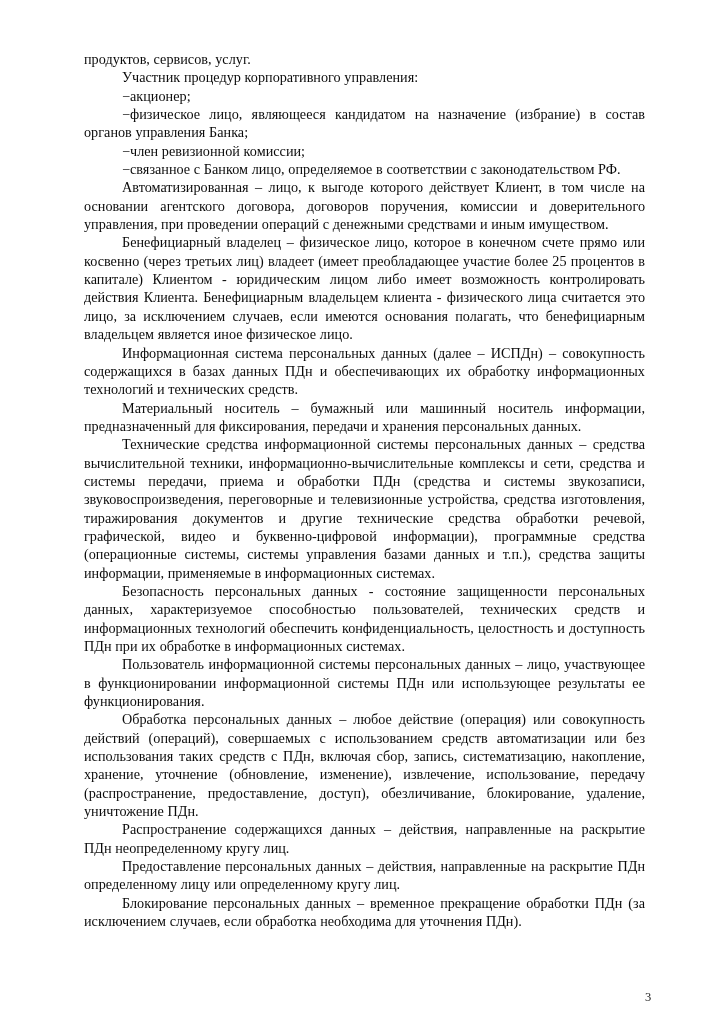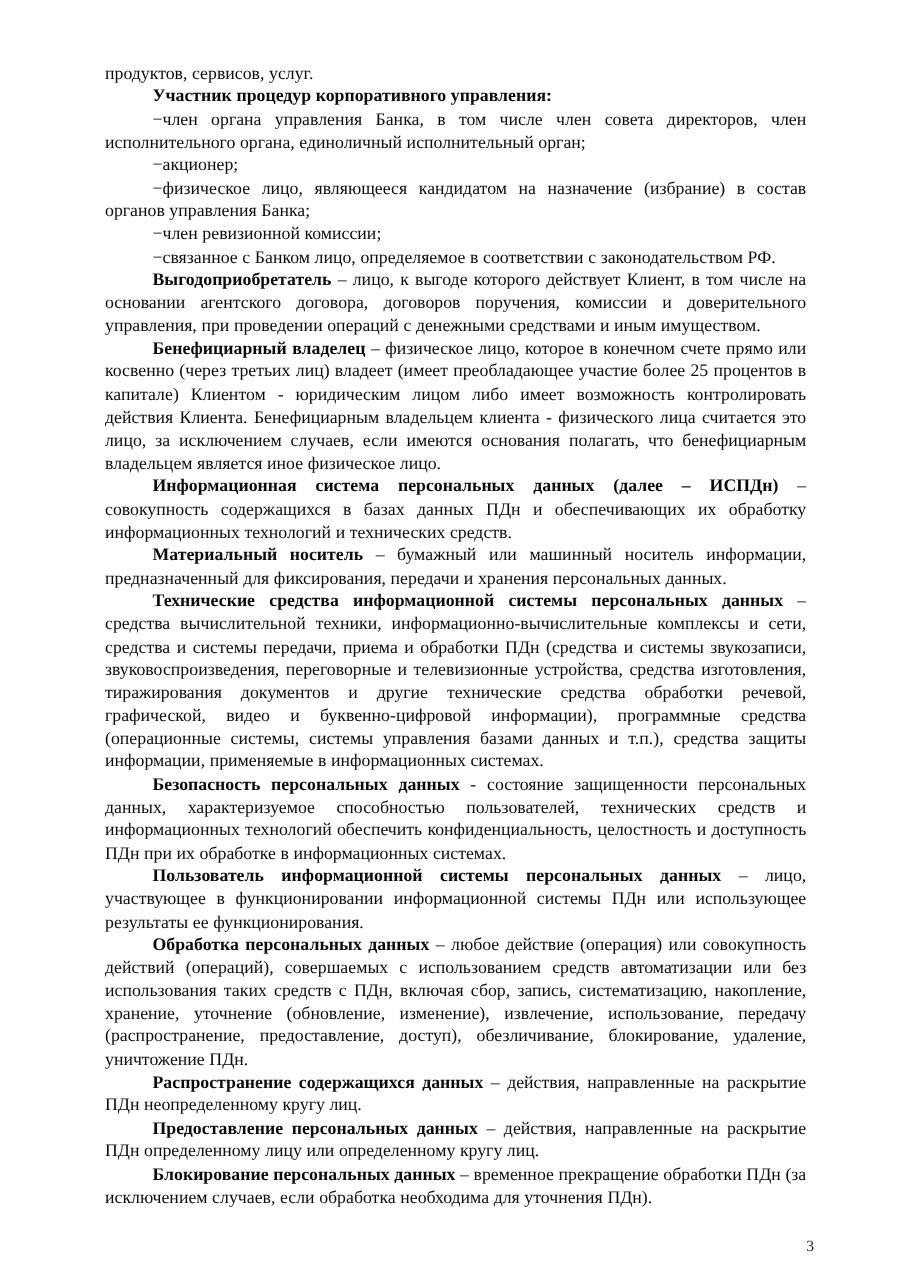--- a/index.html
+++ b/index.html
@@ -42,21 +42,21 @@
     word-spacing: 0.1px;
     hyphens: none;
   }
   p.para.indent {
     text-indent: 38px;
   }
   p.para.dash {
     text-indent: 38px;
   }
   b.term {
-    font-weight: bold;
+    font-weight: normal;
   }
   .pagenum {
     position: absolute;
     left: 645px;
     top: 967px;
     width: 20px;
     text-align: left;
     font-size: 12.5px;
     line-height: 14px;
     font-family: "Liberation Serif", "DejaVu Serif", serif;
@@ -65,26 +65,25 @@
 </style>
 </head>
 <body>
 
 <div class="page">
 
   <div class="content">
 
   <p class="para"><span>продуктов, сервисов, услуг.</span></p>
       <p class="para indent"><b class="term">Участник процедур корпоративного управления:</b><span></span></p>
-      <p class="para indent dash"><span>−член органа управления Банка, в том числе член совета директоров, член исполнительного органа, единоличный исполнительный орган;</span></p>
       <p class="para indent dash"><span>−акционер;</span></p>
       <p class="para indent dash"><span>−физическое лицо, являющееся кандидатом на назначение (избрание) в состав органов управления Банка;</span></p>
       <p class="para indent dash"><span>−член ревизионной комиссии;</span></p>
       <p class="para indent dash"><span>−связанное с Банком лицо, определяемое в соответствии с законодательством РФ.</span></p>
-      <p class="para indent"><b class="term">Выгодоприобретатель</b><span> – лицо, к выгоде которого действует Клиент, в том числе на основании агентского договора, договоров поручения, комиссии и доверительного управления, при проведении операций с денежными средствами и иным имуществом.</span></p>
+      <p class="para indent"><b class="term">Автоматизированная</b><span> – лицо, к выгоде которого действует Клиент, в том числе на основании агентского договора, договоров поручения, комиссии и доверительного управления, при проведении операций с денежными средствами и иным имуществом.</span></p>
       <p class="para indent"><b class="term">Бенефициарный владелец</b><span> – физическое лицо, которое в конечном счете прямо или косвенно (через третьих лиц) владеет (имеет преобладающее участие более 25 процентов в капитале) Клиентом - юридическим лицом либо имеет возможность контролировать действия Клиента. Бенефициарным владельцем клиента - физического лица считается это лицо, за исключением случаев, если имеются основания полагать, что бенефициарным владельцем является иное физическое лицо.</span></p>
       <p class="para indent"><b class="term">Информационная система персональных данных (далее – ИСПДн)</b><span> – совокупность содержащихся в базах данных ПДн и обеспечивающих их обработку информационных технологий и технических средств.</span></p>
       <p class="para indent"><b class="term">Материальный носитель</b><span> – бумажный или машинный носитель информации, предназначенный для фиксирования, передачи и хранения персональных данных.</span></p>
       <p class="para indent"><b class="term">Технические средства информационной системы персональных данных</b><span> – средства вычислительной техники, информационно-вычислительные комплексы и сети, средства и системы передачи, приема и обработки ПДн (средства и системы звукозаписи, звуковоспроизведения, переговорные и телевизионные устройства, средства изготовления, тиражирования документов и другие технические средства обработки речевой, графической, видео и буквенно-цифровой информации), программные средства (операционные системы, системы управления базами данных и т.п.), средства защиты информации, применяемые в информационных системах.</span></p>
       <p class="para indent"><b class="term">Безопасность персональных данных</b><span> - состояние защищенности персональных данных, характеризуемое способностью пользователей, технических средств и информационных технологий обеспечить конфиденциальность, целостность и доступность ПДн при их обработке в информационных системах.</span></p>
       <p class="para indent"><b class="term">Пользователь информационной системы персональных данных</b><span> – лицо, участвующее в функционировании информационной системы ПДн или использующее результаты ее функционирования.</span></p>
       <p class="para indent"><b class="term">Обработка персональных данных</b><span> – любое действие (операция) или совокупность действий (операций), совершаемых с использованием средств автоматизации или без использования таких средств с ПДн, включая сбор, запись, систематизацию, накопление, хранение, уточнение (обновление, изменение), извлечение, использование, передачу (распространение, предоставление, доступ), обезличивание, блокирование, удаление, уничтожение ПДн.</span></p>
       <p class="para indent"><b class="term">Распространение содержащихся данных</b><span> – действия, направленные на раскрытие ПДн неопределенному кругу лиц.</span></p>
       <p class="para indent"><b class="term">Предоставление персональных данных</b><span> – действия, направленные на раскрытие ПДн определенному лицу или определенному кругу лиц.</span></p>
       <p class="para indent"><b class="term">Блокирование персональных данных</b><span> – временное прекращение обработки ПДн (за исключением случаев, если обработка необходима для уточнения ПДн).</span></p>

